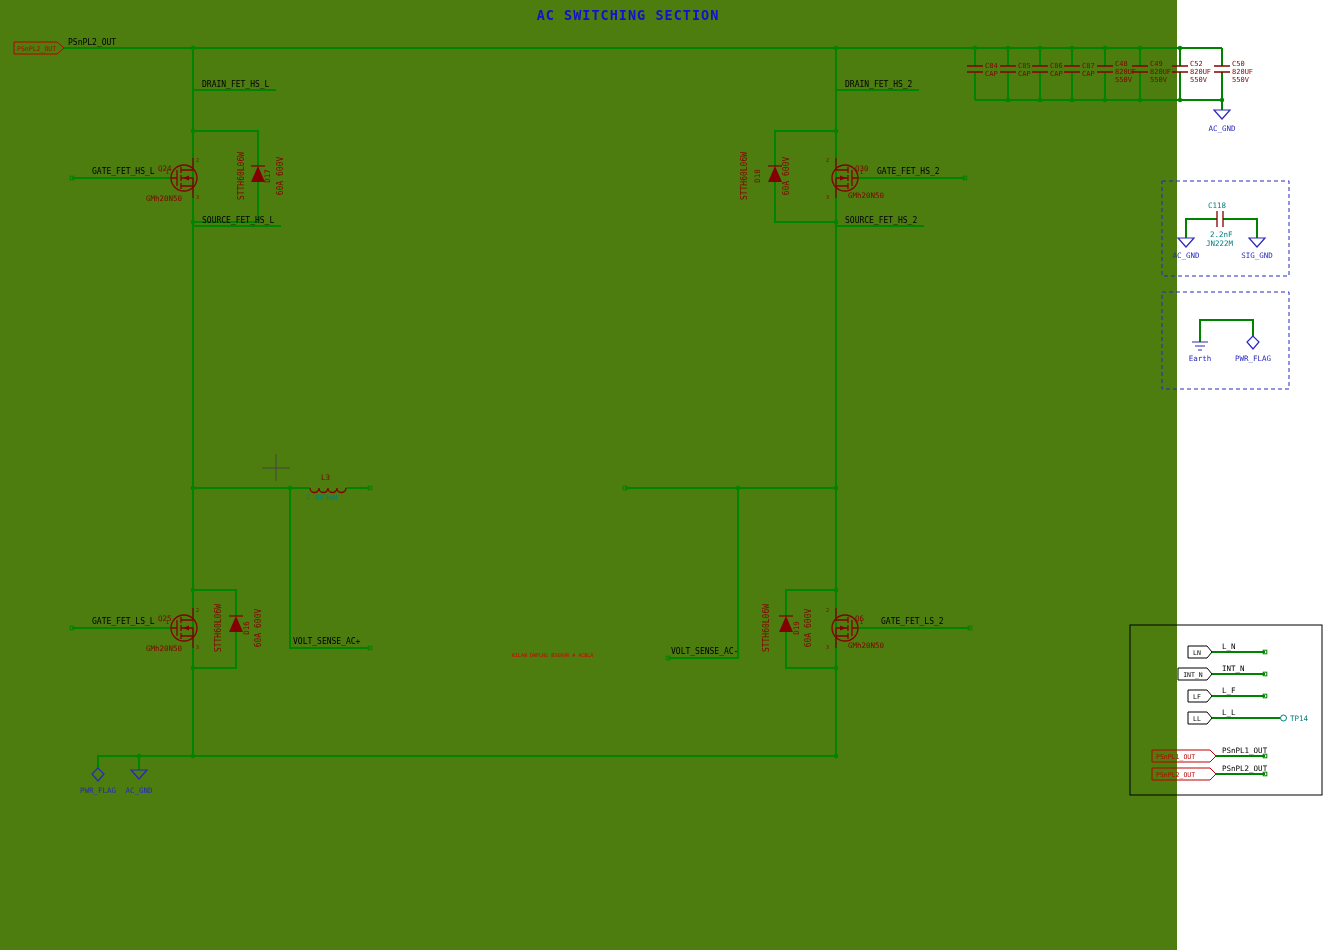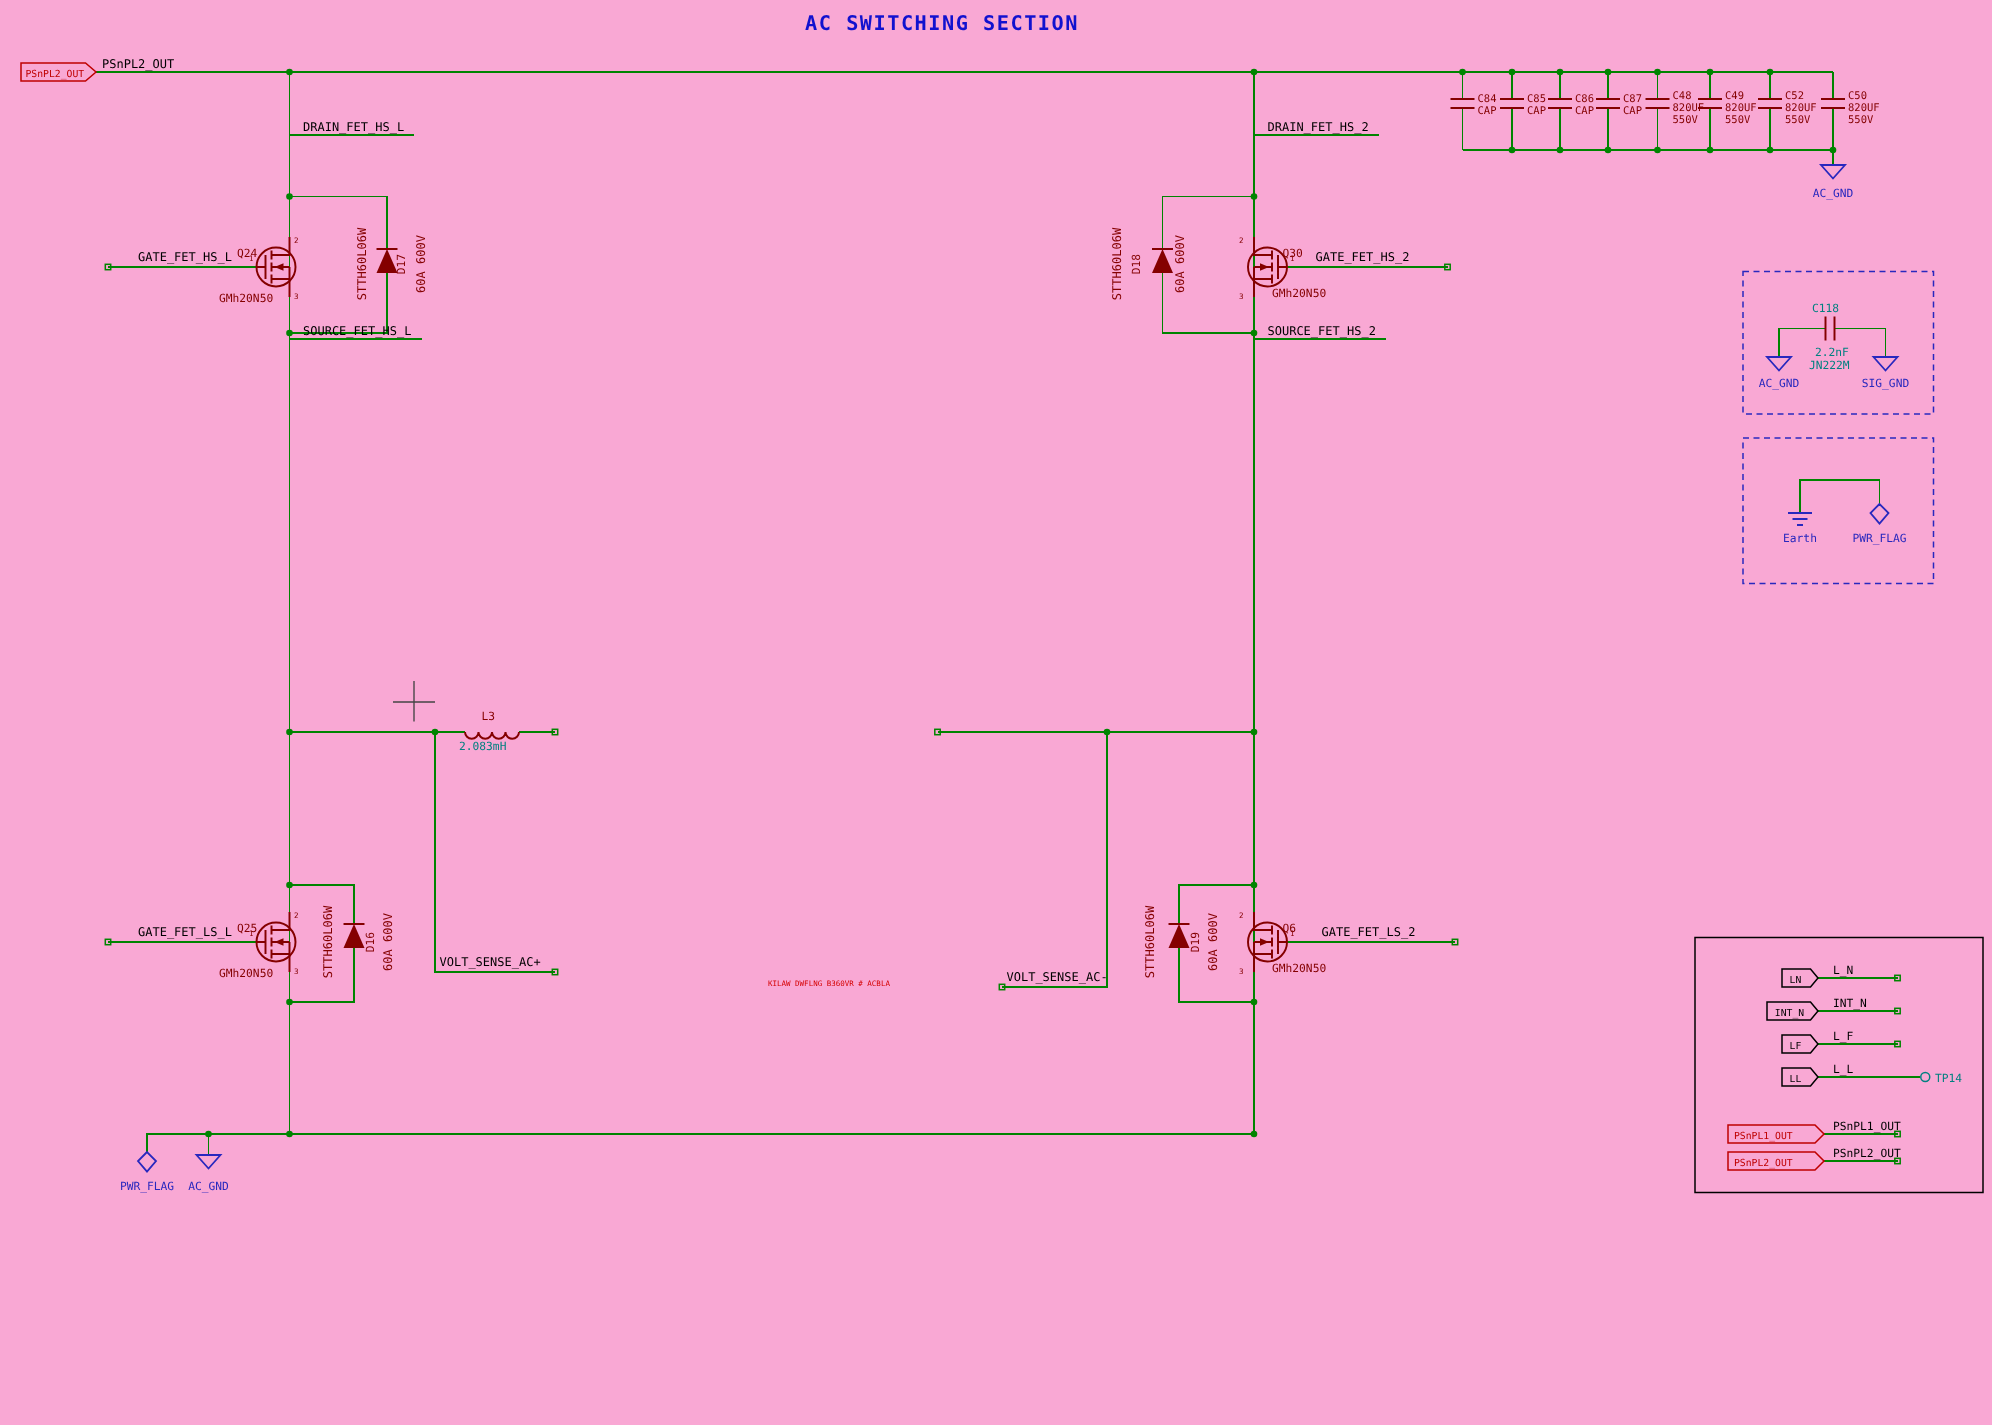--- a/index.html
+++ b/index.html
@@ -1,16 +1,16 @@
 <!DOCTYPE html>
 <html><head>
 <meta charset="utf-8">
 <style>
   html,body{margin:0;padding:0;background:#ffffff;}
-  .canvas-wrap{width:1328px;height:950px;position:relative;background:#f9a8d4;}
+  .canvas-wrap{width:1177px;height:950px;position:relative;background:#4d7c0f;}
   svg{display:block;}
   svg text{font-family:"DejaVu Sans Mono","Liberation Mono",monospace;}
   .wire{stroke:#008400;stroke-width:1.2;fill:none;}
   .comp{stroke:#840000;stroke-width:1.3;fill:none;}
   .comp-fill{fill:#840000;stroke:none;}
   .pwr{stroke:#2828be;stroke-width:1.2;fill:none;}
   .dot{fill:#008400;stroke:none;}
   .sq{stroke:#008400;stroke-width:1;fill:none;}
   .dash{stroke:#2828be;stroke-width:1;fill:none;stroke-dasharray:4 3;}
   .blackbox{stroke:#000000;stroke-width:1;fill:none;}

